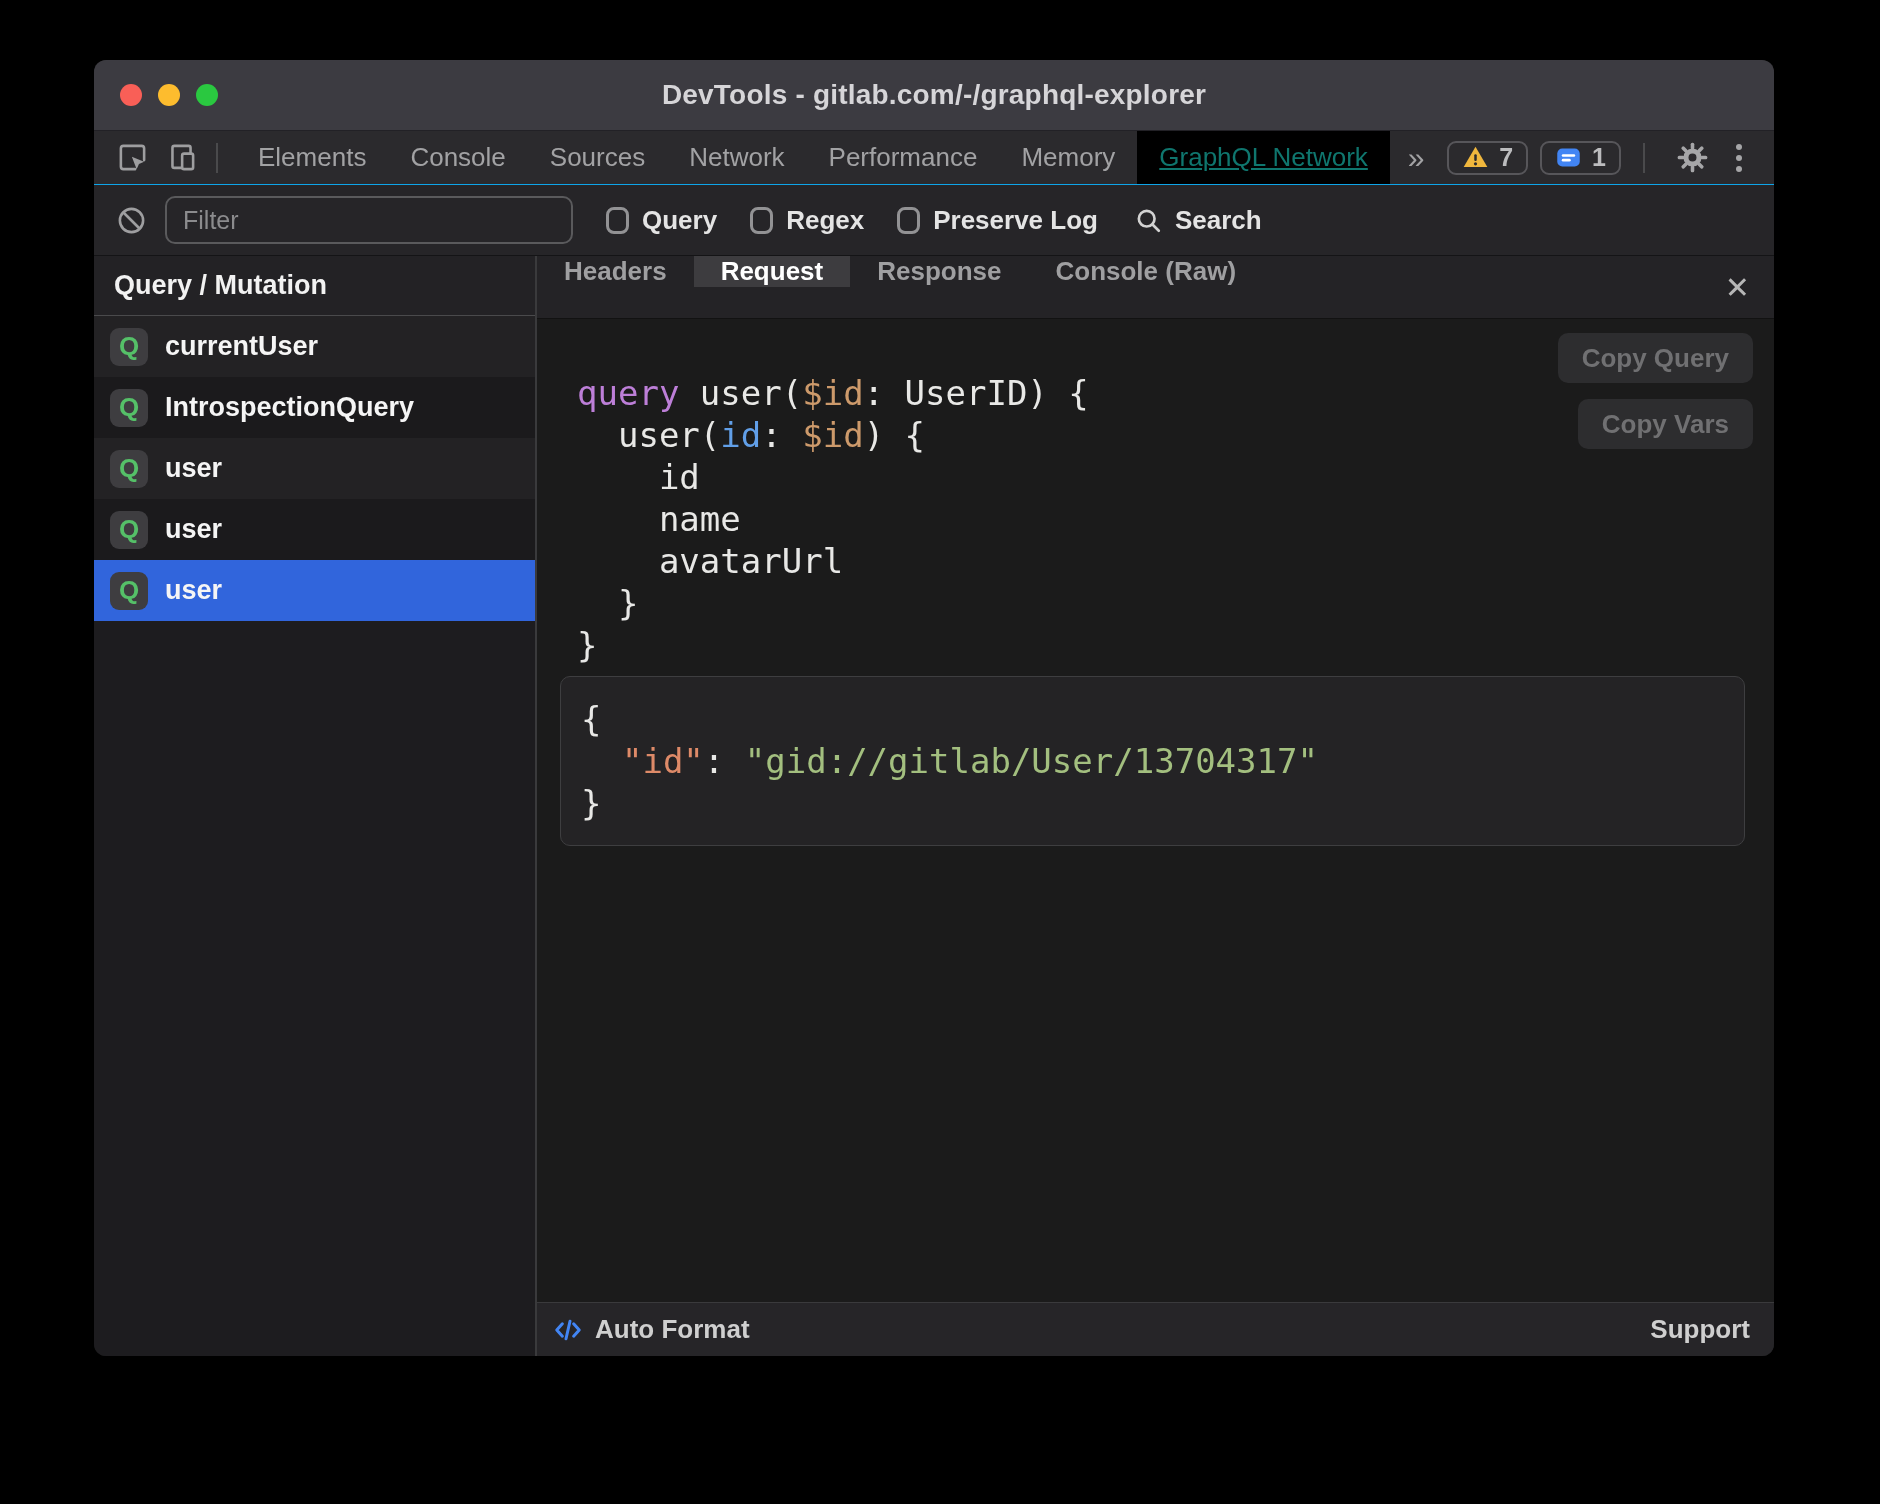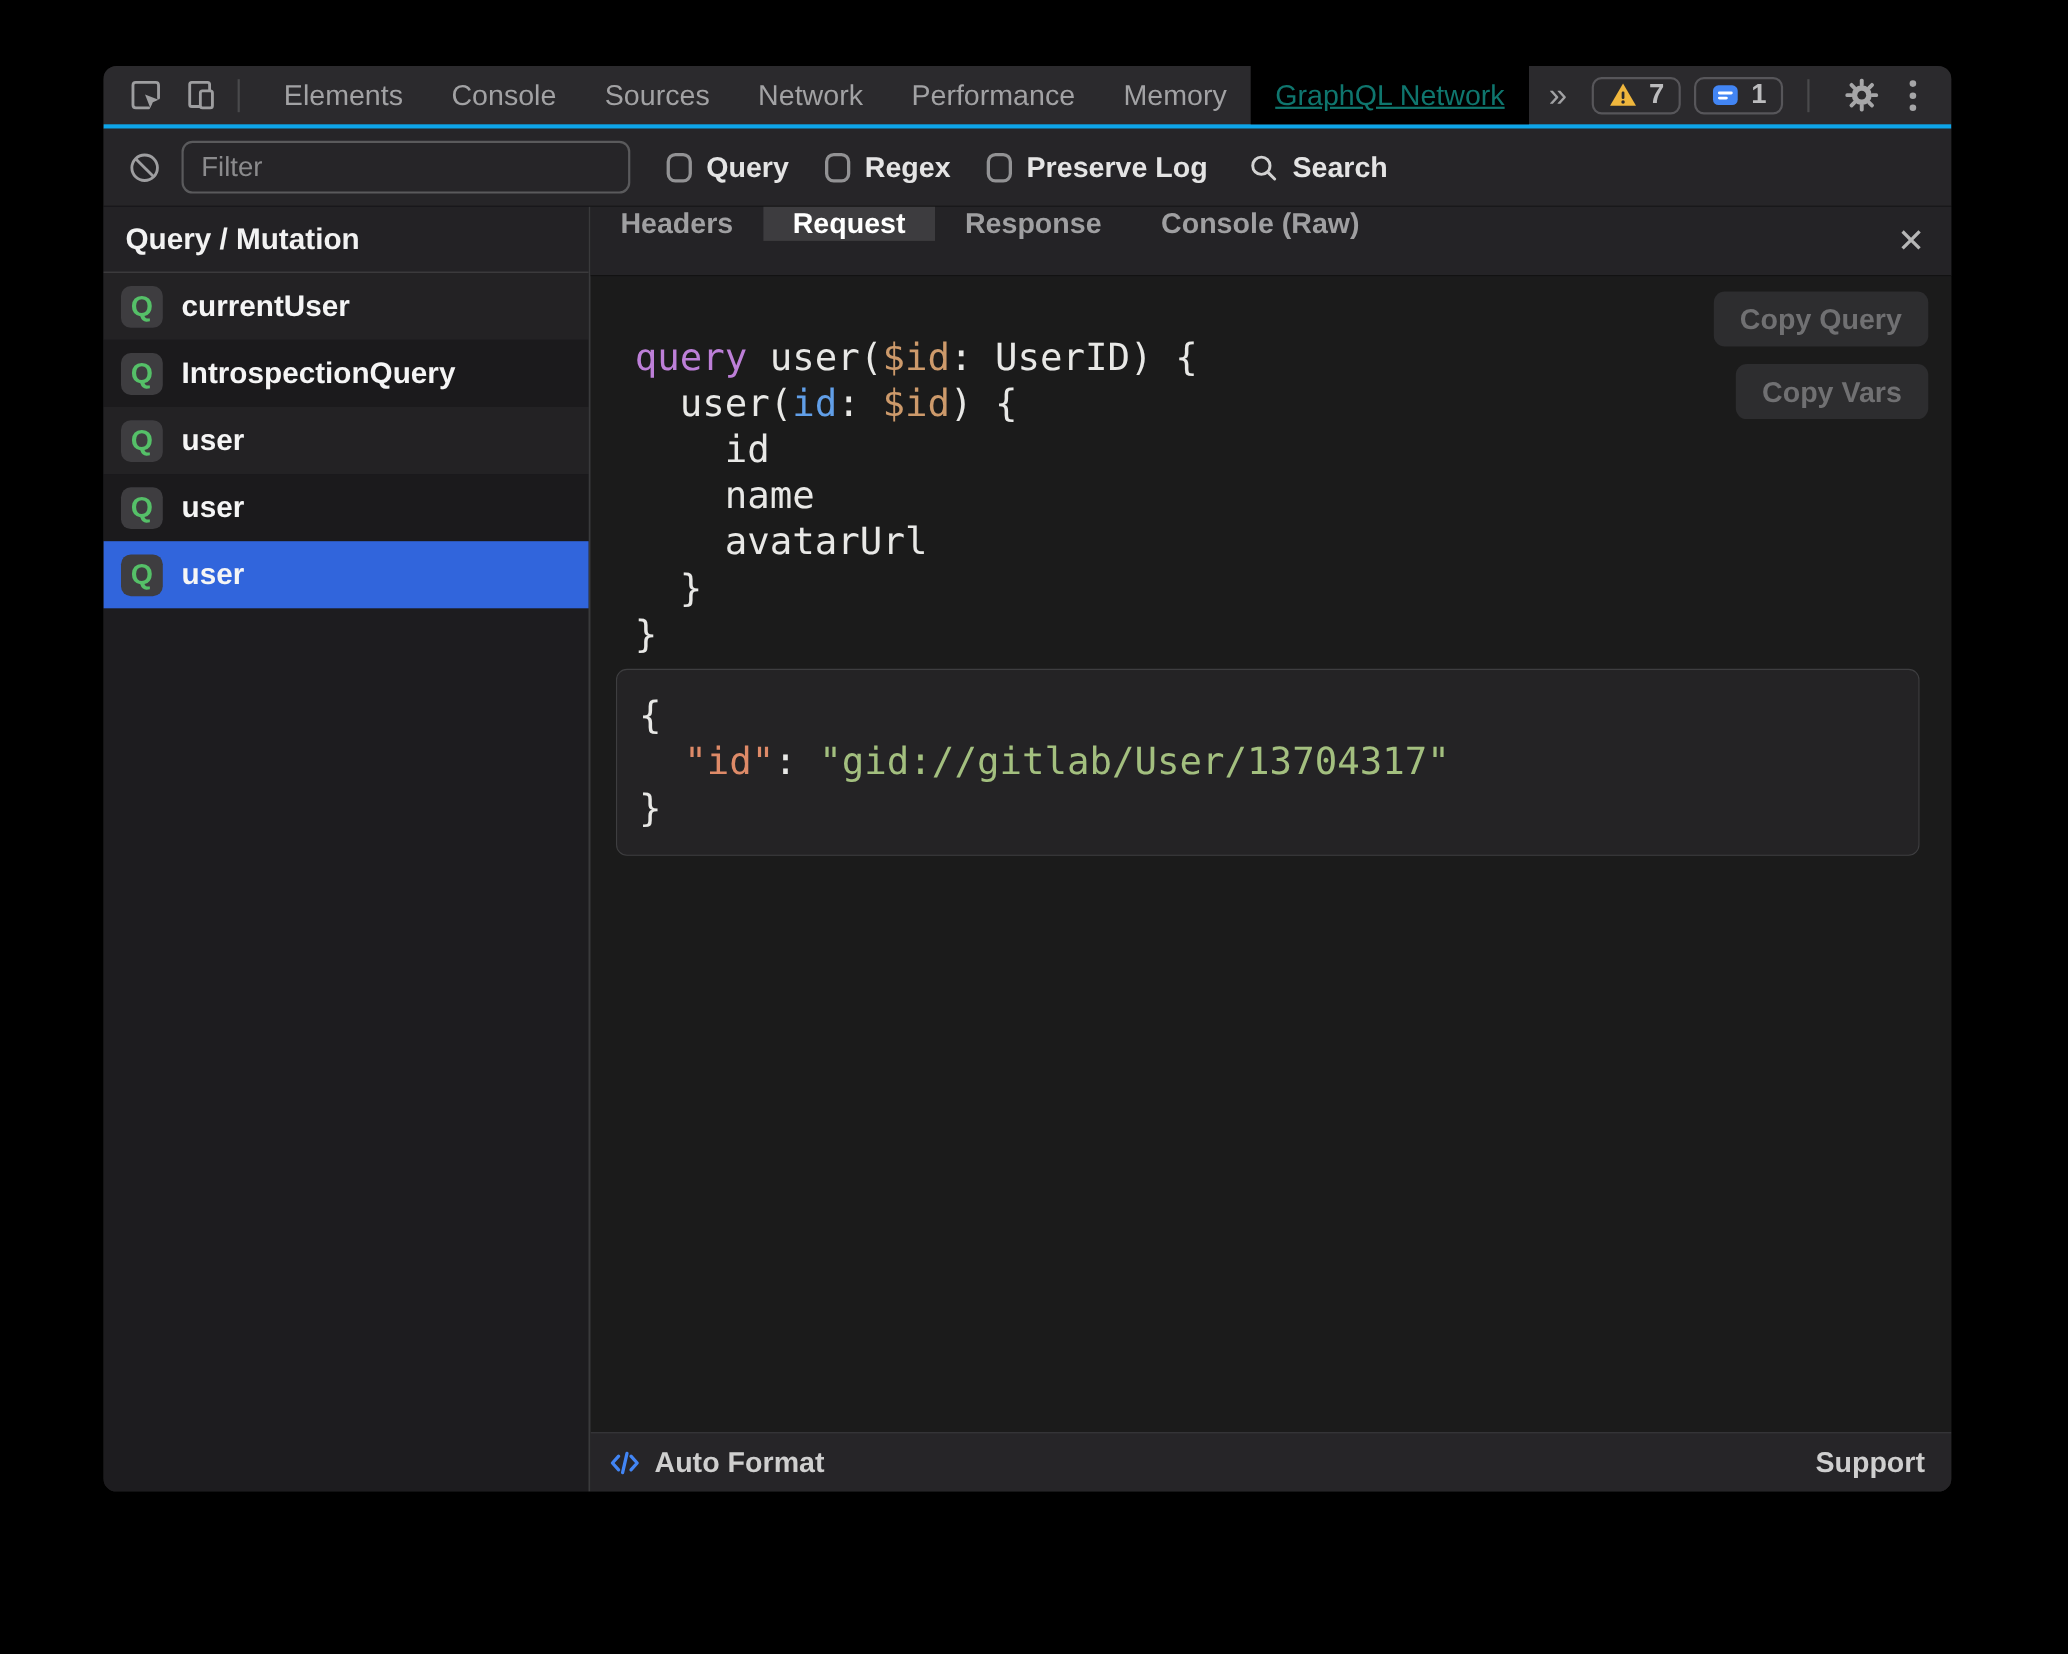--- a/index.html
+++ b/index.html
@@ -11,21 +11,21 @@
 
   
   .titlebar{height:70px;flex:none;background:#3c3b41;position:relative;display:flex;
             align-items:center;justify-content:center;border-bottom:1px solid #222126;}
   .traffic{position:absolute;left:26px;top:0;height:100%;display:flex;align-items:center;gap:16px;}
   .light{width:22px;height:22px;border-radius:50%;}
   .title{font-size:28px;font-weight:bold;color:#d6d5d8;letter-spacing:.2px;}
 
   
   .toolbar{height:53px;flex:none;background:#2b2a2d;display:flex;align-items:stretch;
-           border-bottom:4px solid #0ea5e9;padding-left:14px;}
+           border-bottom:1px solid #0ea5e9;padding-left:14px;}
   .tool-btn{display:flex;align-items:center;padding:0 9px;}
   .vdiv{width:2px;background:#4a4a4c;align-self:center;height:30px;margin:0 10px;}
   .tool-tabs{display:flex;align-items:stretch;margin-left:8px;}
   .tool-tab{display:flex;align-items:center;padding:0 22px;font-size:26px;color:#a2a2a4;white-space:nowrap;}
   .tool-tab.selected{background:#000;color:#0f766e;text-decoration:underline;}
   .chevron{display:flex;align-items:center;padding:0 18px;color:#a2a2a4;font-size:30px;}
   .spacer{flex:1;}
   .badges{display:flex;align-items:center;padding-right:26px;gap:12px;}
   .badge{display:flex;align-items:center;gap:10px;border:2px solid #57565a;border-radius:9px;
          padding:2px 13px;color:#bcbcbe;font-size:25px;font-weight:600;height:34px;box-sizing:border-box;}
@@ -86,20 +86,28 @@
   .footer{height:53px;flex:none;background:#262528;border-top:1px solid #3a3a3c;display:flex;
           align-items:center;padding:0 24px 0 16px;gap:12px;}
   .footer-label{font-size:26px;font-weight:bold;color:#cfcfcf;white-space:nowrap;}
 </style>
 </head>
 <body>
 
 <div class="canvas">
   <div class="window">
 
+    <div class="titlebar">
+      <div class="traffic">
+        <span class="light" style="background:#f95f57"></span>
+        <span class="light" style="background:#fdbc2e"></span>
+        <span class="light" style="background:#2ac840"></span>
+      </div>
+      <div class="title">DevTools - gitlab.com/-/graphql-explorer</div>
+    </div>
 
     <div class="toolbar">
       <span class="tool-btn">
         <svg width="31" height="31" viewBox="0 0 24 24" fill="none" stroke="#9e9ea0" stroke-width="2" stroke-linecap="round">
           <path d="M14 21 H5 Q3 21 3 19 V5 Q3 3 5 3 H19 Q21 3 21 5 V14"></path>
           <path d="M11.5 11.5 L21 15.2 L17 17 L15.2 21 Z" fill="#9e9ea0" stroke="none"></path>
         </svg>
       </span>
       <span class="tool-btn">
         <svg width="31" height="31" viewBox="0 0 24 24" fill="none" stroke="#9e9ea0" stroke-width="2">

